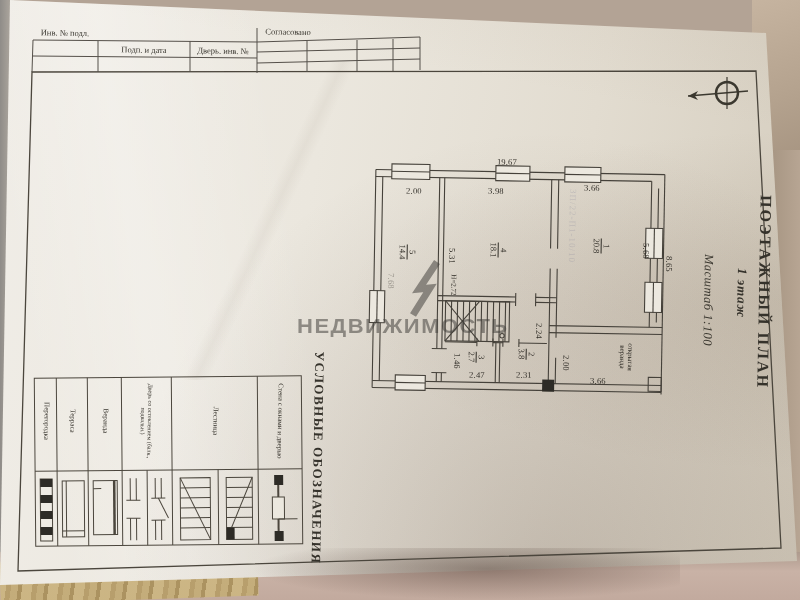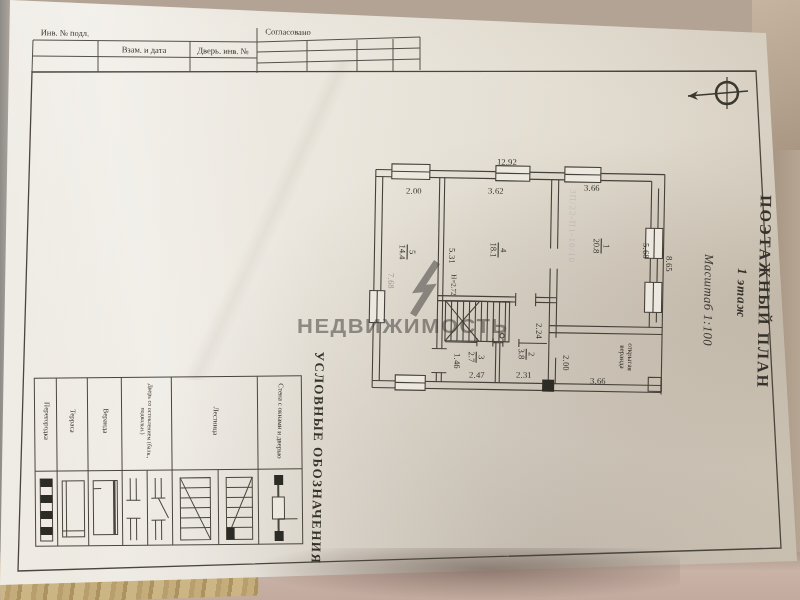--- a/index.html
+++ b/index.html
@@ -206,32 +206,32 @@
       </g>
     </g>
 
     <g>
       <path d="M437 262 L419 289 L430 288 L413 315" stroke="rgba(62,60,56,.52)" stroke-width="7" fill="none"></path>
     </g>
   </svg>
 
   <div class="lbl hdr" style="left:288px;top:32px">Согласовано</div>
   <div class="lbl hdr" style="left:65px;top:33px">Инв. № подл.</div>
-  <div class="lbl hdr" style="left:144px;top:50px">Взам. и дата</div>
+  <div class="lbl hdr" style="left:144px;top:50px">Подп. и дата</div>
   <div class="lbl hdr" style="left:223px;top:51px">Дверь. инв. №</div>
 
   <div class="lbl rot tb-main" style="left:764px;top:292px">ПОЭТАЖНЫЙ ПЛАН</div>
   <div class="lbl rot tb-sub" style="left:742px;top:293px">1 этаж</div>
   <div class="lbl rot tb-scale" style="left:708px;top:300px">Масштаб 1:100</div>
 
   <div class="stamp rot lbl" style="left:572px;top:226px">ЗП/22-П1-10/10</div>
 
-  <div class="lbl dim" style="left:507px;top:162px">12.92</div>
+  <div class="lbl dim" style="left:507px;top:162px">19.67</div>
   <div class="lbl dim" style="left:414px;top:191px">2.00</div>
-  <div class="lbl dim" style="left:496px;top:191px">3.62</div>
+  <div class="lbl dim" style="left:496px;top:191px">3.98</div>
   <div class="lbl dim" style="left:592px;top:188px">3.66</div>
   <div class="lbl dim" style="left:477px;top:375px">2.47</div>
   <div class="lbl dim" style="left:524px;top:375px">2.31</div>
   <div class="lbl dim" style="left:598px;top:381px">3.66</div>
 
   <div class="lbl rot dim" style="left:452px;top:256px">5.31</div>
   <div class="lbl rot dim faint" style="left:391px;top:281px">7.68</div>
   <div class="lbl rot small" style="left:453px;top:285px">Н=2.72</div>
   <div class="lbl rot dim" style="left:646px;top:251px">5.68</div>
   <div class="lbl rot dim" style="left:669px;top:264px">8.65</div>

